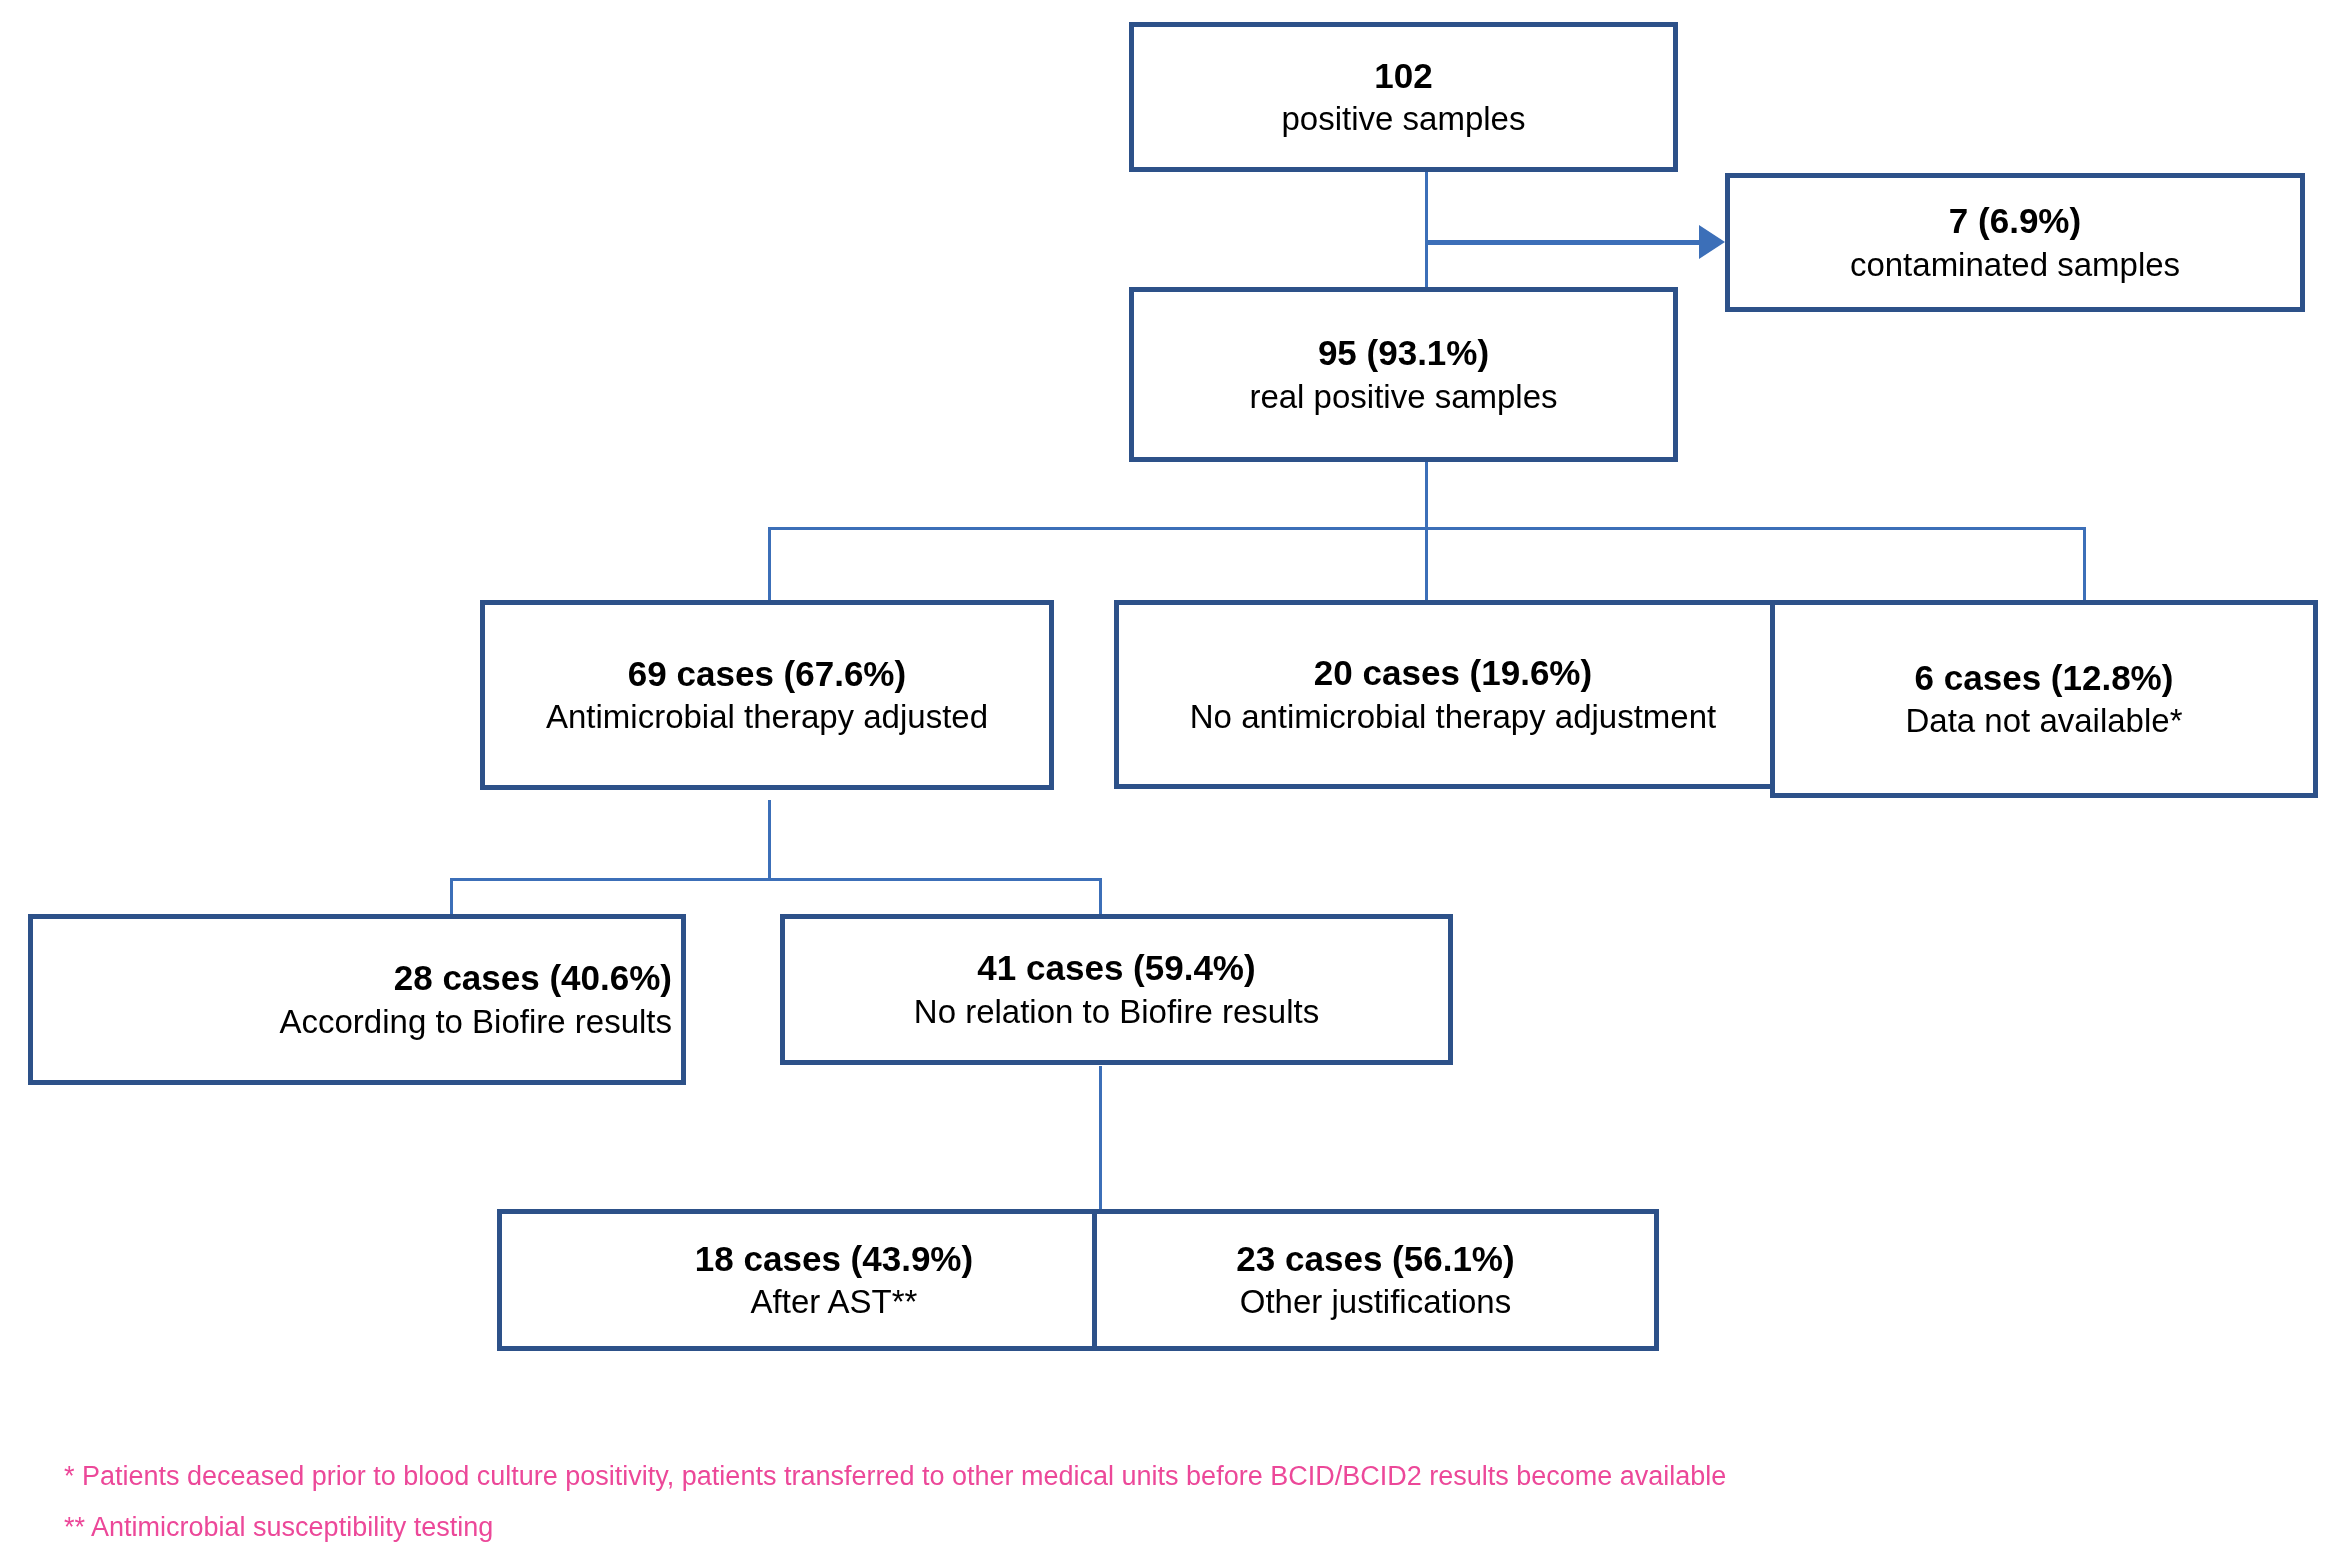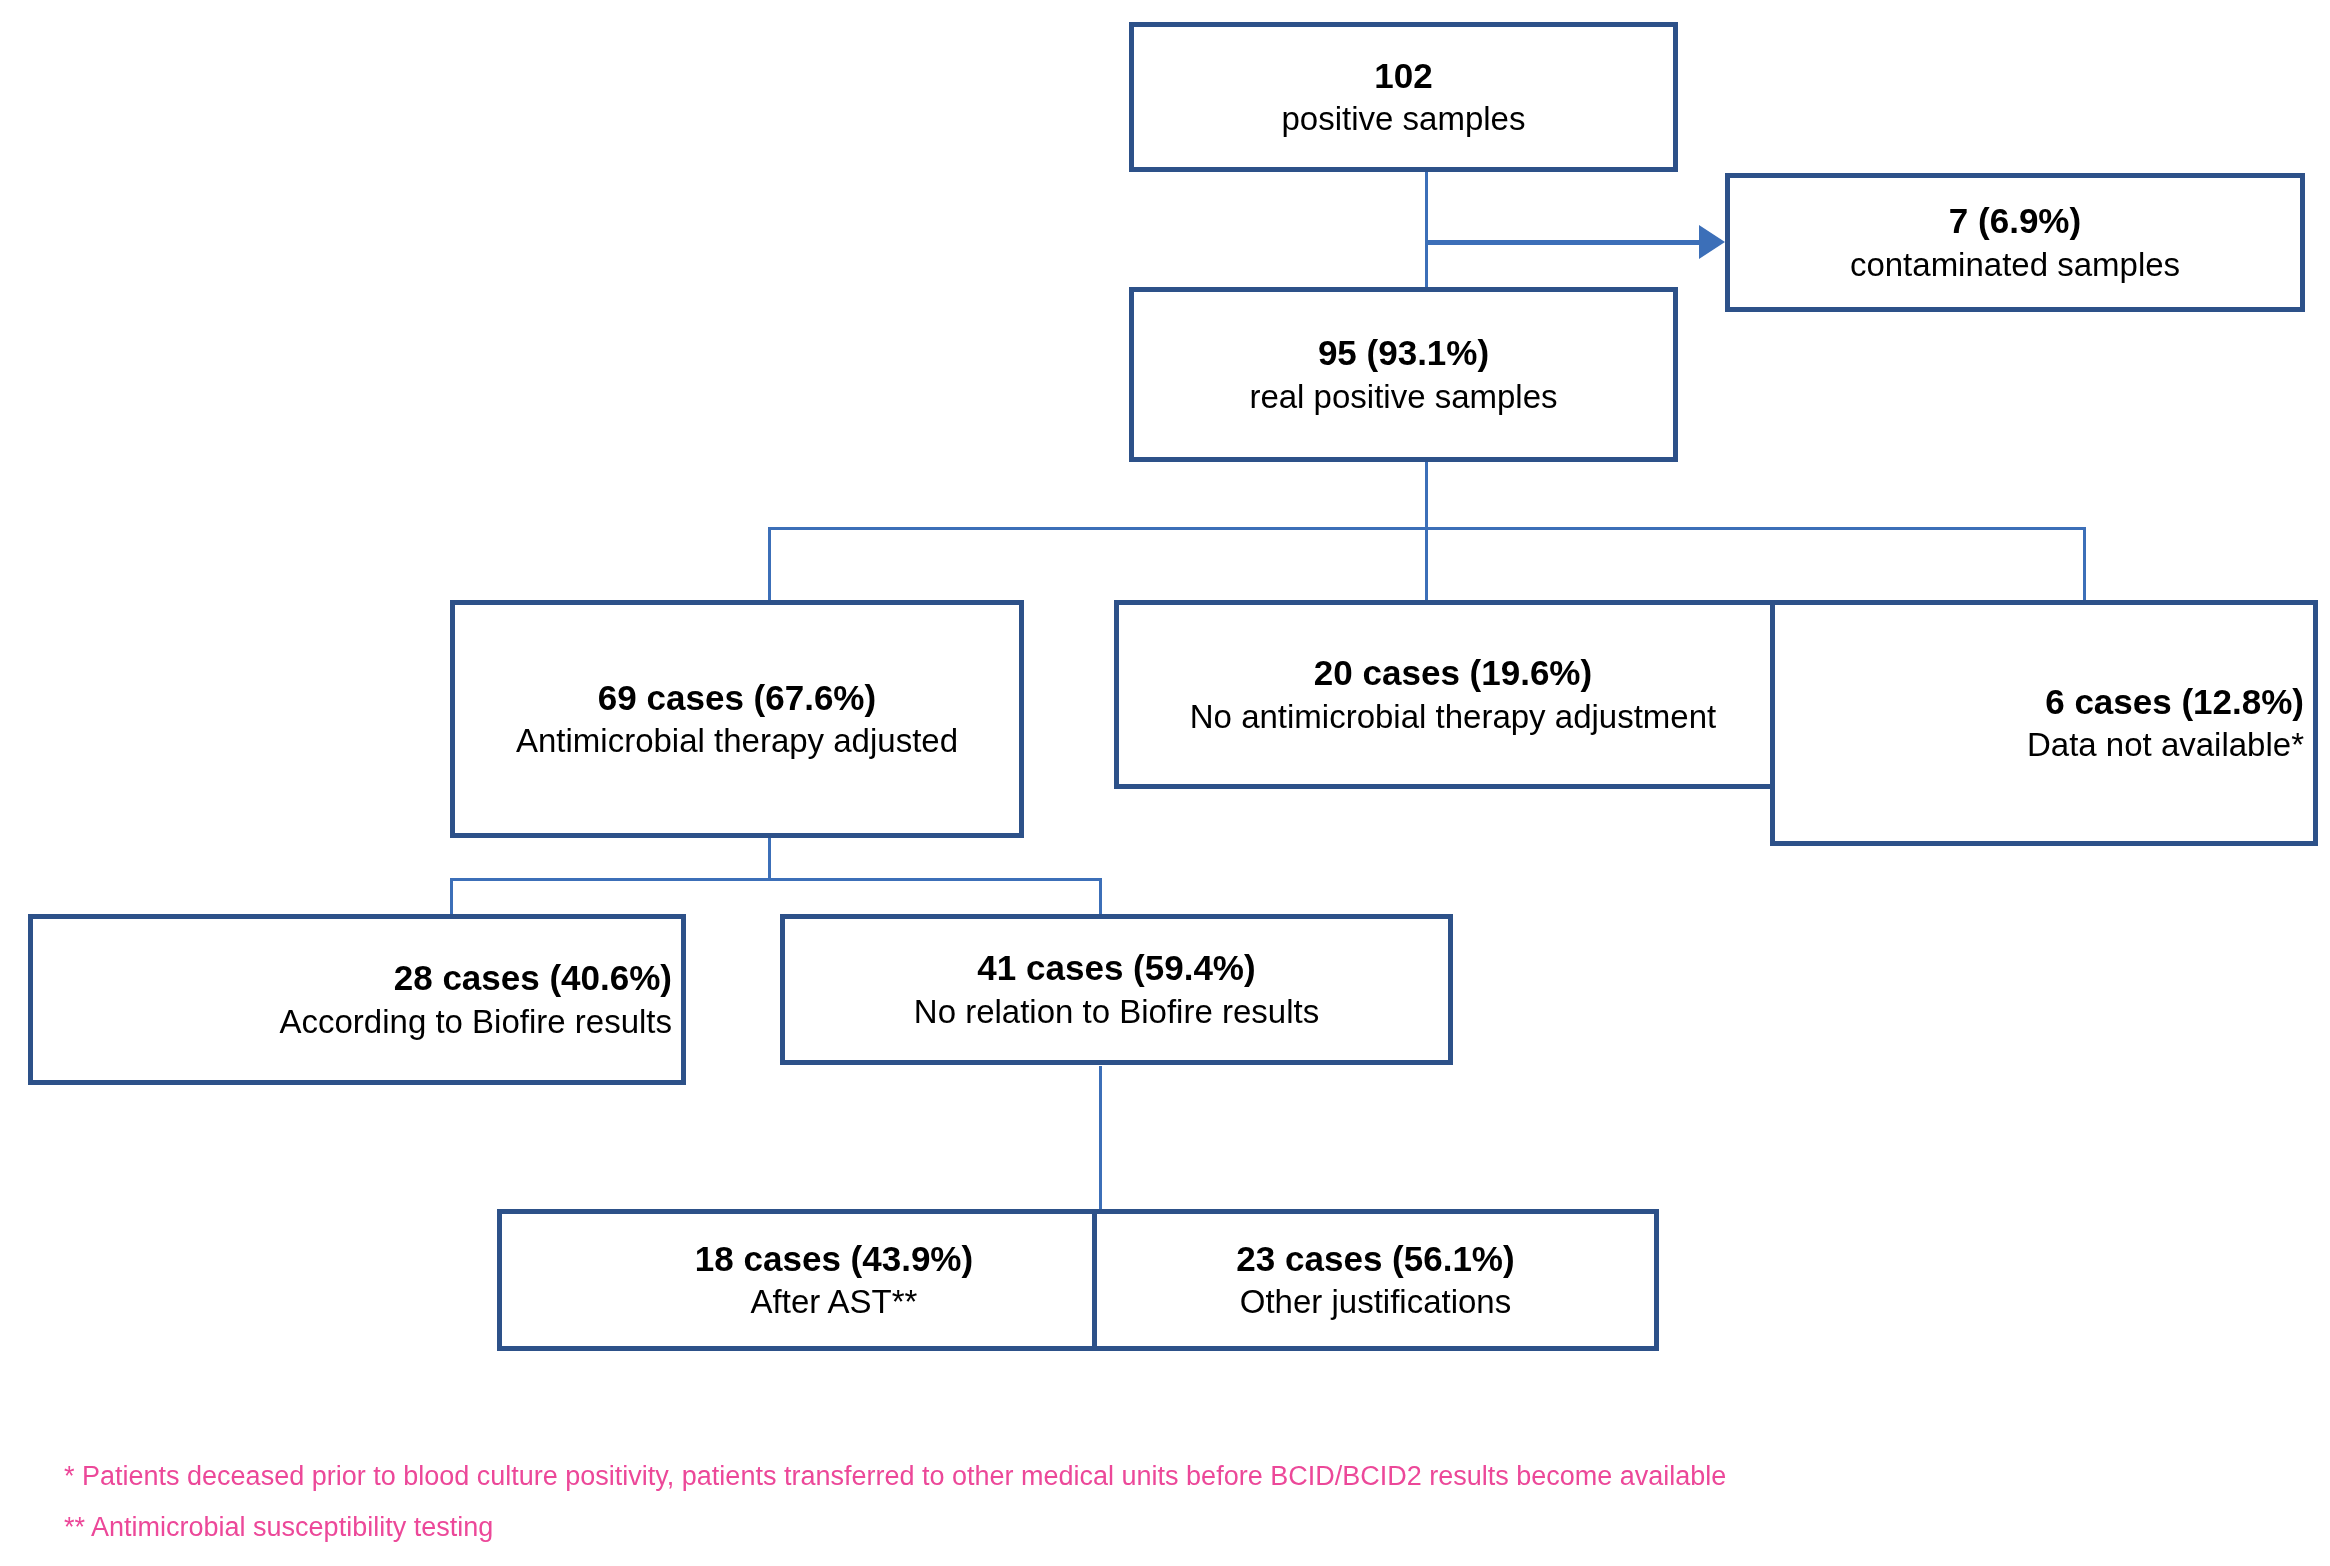--- a/index.html
+++ b/index.html
@@ -106,31 +106,31 @@
   <div class="node" style="left:1725px; top:173px; width:580px; height:139px;text-align:right;">
     <div class="node-title">7 (6.9%)</div>
     <div class="node-sub">contaminated samples</div>
   </div>
 
   <div class="node" style="left:1129px; top:287px; width:549px; height:175px;">
     <div class="node-title">95 (93.1%)</div>
     <div class="node-sub">real positive samples</div>
   </div>
 
-  <div class="node" style="left:450px; top:600px; width:574px; height:238px;">
+  <div class="node" style="left:480px; top:600px; width:574px; height:190px;">
     <div class="node-title">69 cases (67.6%)</div>
     <div class="node-sub">Antimicrobial therapy adjusted</div>
   </div>
 
   <div class="node" style="left:1114px; top:600px; width:678px; height:189px;">
     <div class="node-title">20 cases (19.6%)</div>
     <div class="node-sub">No antimicrobial therapy adjustment</div>
   </div>
 
-  <div class="node" style="left:1770px; top:600px; width:548px; height:246px;align-items:flex-end;">
+  <div class="node" style="left:1770px; top:600px; width:548px; height:198px;">
     <div class="node-title">6 cases (12.8%)</div>
     <div class="node-sub">Data not available*</div>
   </div>
 
   <div class="node" style="left:28px; top:914px; width:658px; height:171px;align-items:flex-end;">
     <div class="node-title">28 cases (40.6%)</div>
     <div class="node-sub">According to Biofire results</div>
   </div>
 
   <div class="node" style="left:780px; top:914px; width:673px; height:151px;">

